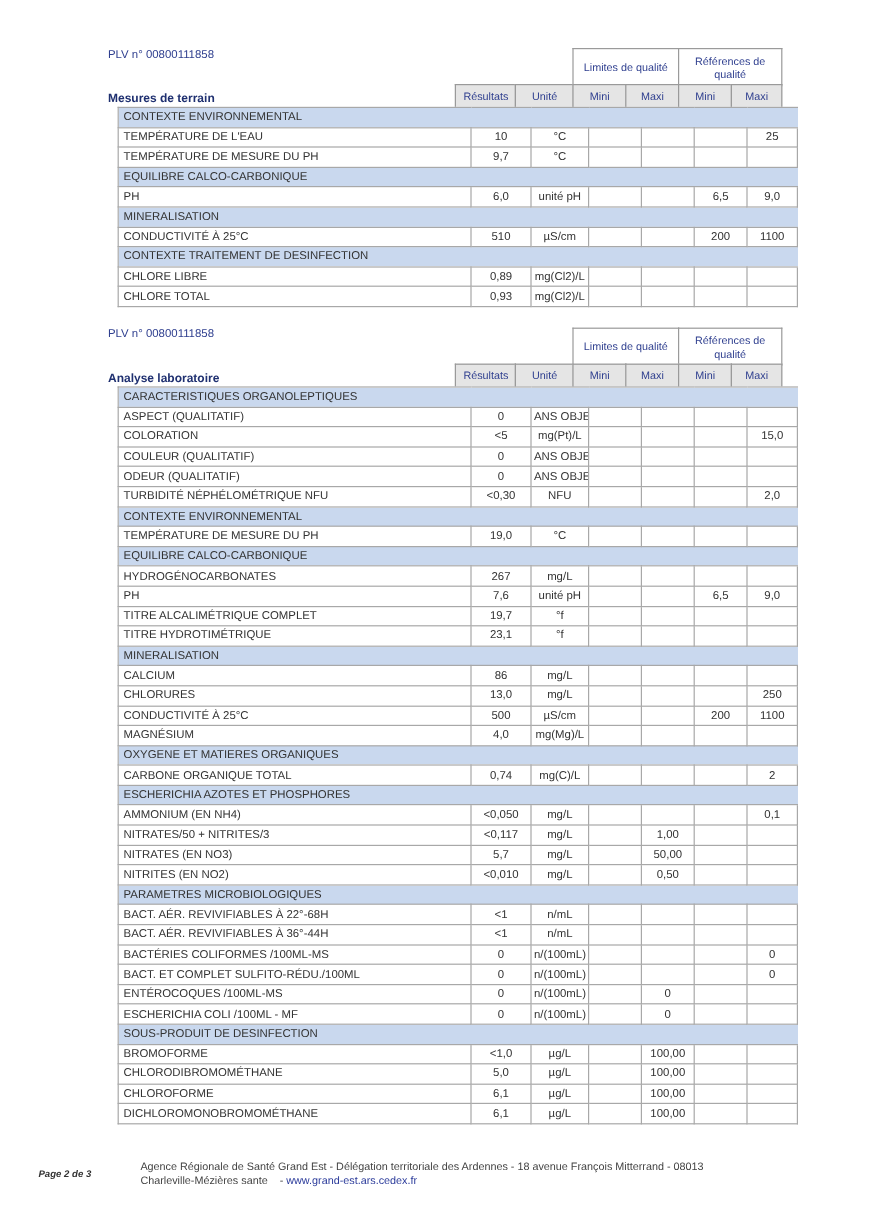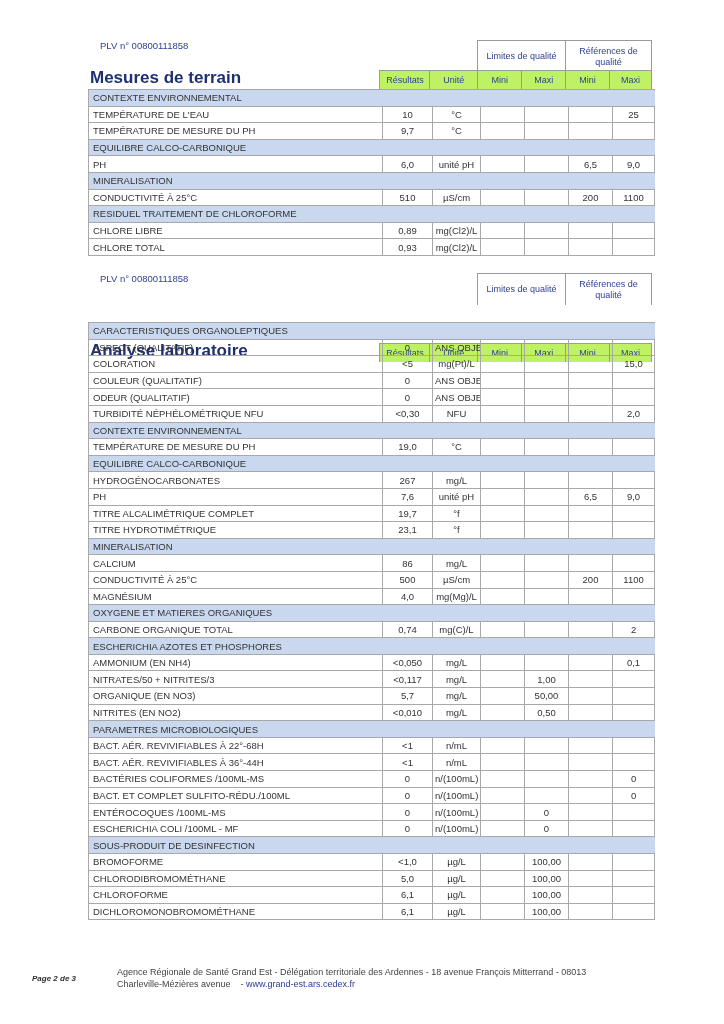--- a/index.html
+++ b/index.html
@@ -1,23 +1,23 @@
 <!DOCTYPE html>
 <html><head>
 <meta charset="utf-8">
 <style>
   html, body { margin: 0; padding: 0; background: #ffffff; }
   body { width: 724px; height: 1024px; position: relative; font-family: "Liberation Sans", sans-serif; color: #2a2a2a; overflow: hidden; }
   .section { position: absolute; left: 86px; width: 566px; }
-  .plv { position: absolute; left: 14px; top: 0; font-size: 9.5px; color: #2f3f8f; }
+  .plv { position: absolute; left: 4px; top: 0; font-size: 9.5px; color: #2f3f8f; }
   .hdr-group { position: absolute; top: 0; height: 32px; border: 1px solid #9a9a9a; border-bottom: none; box-sizing: border-box; display: flex; align-items: center; justify-content: center; text-align: center; font-size: 9px; color: #2f3f8f; line-height: 11px; background: #fff; }
   .hdr-row { position: absolute; left: 0; width: 566px; height: 19px; display: flex; }
-  .hdr-title { width: 294px; font-size: 17px; font-weight: bold; color: #1f3070; display: flex; align-items: flex-end; padding-left: 4px; box-sizing: border-box; padding-bottom: 1px; }
-  .hdr-cell { border: 1px solid #9a9a9a; border-bottom: none; box-sizing: border-box; margin-left: -1px; display: flex; align-items: center; justify-content: center; font-size: 9px; color: #2f3f8f; background: #bef264; }
-  table { position: absolute; left: 2px; border-collapse: collapse; width: 566px; table-layout: fixed; font-size: 9.5px; }
+  .hdr-title { width: 294px; font-size: 10px; font-weight: bold; color: #1f3070; display: flex; align-items: flex-end; padding-left: 4px; box-sizing: border-box; padding-bottom: 1px; }
+  .hdr-cell { border: 1px solid #9a9a9a; border-bottom: none; box-sizing: border-box; margin-left: -1px; display: flex; align-items: center; justify-content: center; font-size: 9px; color: #2f3f8f; background: #e5e5e5; }
+  table { position: absolute; left: 12px; border-collapse: collapse; width: 566px; table-layout: fixed; font-size: 9.5px; }
   td { border: 1px solid #a8a8a8; height: 15.6px; padding: 0 4px; white-space: nowrap; overflow: hidden; color: #333; }
   td.num { text-align: center; padding: 0 2px; }
   tr.cat td { background: #c9d8ee; color: #333; border-left: 1px solid #a8a8a8; border-right: none; }
   .footer-page { position: absolute; left: 32px; top: 974px; font-size: 8px; font-weight: bold; color: #333; font-style: italic; }
   .footer-text { position: absolute; left: 117px; top: 966px; font-size: 9px; color: #444; line-height: 12px; }
   .footer-link { color: #2a3a9a; }
 </style>
 </head>
 <body>
 
@@ -84,21 +84,21 @@
         <tr>
           <td>CONDUCTIVITÉ À 25°C</td>
           <td class="num">510</td>
           <td class="num">µS/cm</td>
           <td class="num"></td>
           <td class="num"></td>
           <td class="num">200</td>
           <td class="num">1100</td>
         </tr>
         <tr class="cat">
-          <td colspan="7">RESIDUEL TRAITEMENT DE CHLOROFORME</td>
+          <td colspan="7">CONTEXTE TRAITEMENT DE DESINFECTION</td>
         </tr>
         <tr>
           <td>CHLORE LIBRE</td>
           <td class="num">0,89</td>
           <td class="num">mg(Cl2)/L</td>
           <td class="num"></td>
           <td class="num"></td>
           <td class="num"></td>
           <td class="num"></td>
         </tr>
@@ -112,21 +112,21 @@
           <td class="num"></td>
         </tr>
       </tbody>
   </table>
 </div>
 
 <div class="section" style="top:273px; height:685px;">
   <div class="plv">PLV n° 00800111858</div>
   <div class="hdr-group" style="left:391px; width:89px;">Limites de qualité</div>
   <div class="hdr-group" style="left:479px; width:87px; padding:0 4px;">Références de qualité</div>
-  <div class="hdr-row" style="top:30px;margin-top:40px;">
+  <div class="hdr-row" style="top:30px;">
     <div class="hdr-title">Analyse laboratoire</div>
     <div class="hdr-cell" style="width:51px; margin-left:0;">Résultats</div>
     <div class="hdr-cell" style="width:49px;">Unité</div>
     <div class="hdr-cell" style="width:45px;">Mini</div>
     <div class="hdr-cell" style="width:45px;">Maxi</div>
     <div class="hdr-cell" style="width:45px;">Mini</div>
     <div class="hdr-cell" style="width:43px;">Maxi</div>
   </div>
   <table style="top:49px;" id="labo-table">
     <colgroup>
@@ -244,20 +244,29 @@
         <tr>
           <td>CALCIUM</td>
           <td class="num">86</td>
           <td class="num">mg/L</td>
           <td class="num"></td>
           <td class="num"></td>
           <td class="num"></td>
           <td class="num"></td>
         </tr>
         <tr>
+          <td>CHLORURES</td>
+          <td class="num">13,0</td>
+          <td class="num">mg/L</td>
+          <td class="num"></td>
+          <td class="num"></td>
+          <td class="num"></td>
+          <td class="num">250</td>
+        </tr>
+        <tr>
           <td>CONDUCTIVITÉ À 25°C</td>
           <td class="num">500</td>
           <td class="num">µS/cm</td>
           <td class="num"></td>
           <td class="num"></td>
           <td class="num">200</td>
           <td class="num">1100</td>
         </tr>
         <tr>
           <td>MAGNÉSIUM</td>
@@ -295,21 +304,21 @@
         <tr>
           <td>NITRATES/50 + NITRITES/3</td>
           <td class="num">&lt;0,117</td>
           <td class="num">mg/L</td>
           <td class="num"></td>
           <td class="num">1,00</td>
           <td class="num"></td>
           <td class="num"></td>
         </tr>
         <tr>
-          <td>ORGANIQUE (EN NO3)</td>
+          <td>NITRATES (EN NO3)</td>
           <td class="num">5,7</td>
           <td class="num">mg/L</td>
           <td class="num"></td>
           <td class="num">50,00</td>
           <td class="num"></td>
           <td class="num"></td>
         </tr>
         <tr>
           <td>NITRITES (EN NO2)</td>
           <td class="num">&lt;0,010</td>
@@ -415,14 +424,14 @@
           <td class="num"></td>
           <td class="num"></td>
         </tr>
       </tbody>
   </table>
 </div>
 
 <div class="footer-page">Page 2 de 3</div>
 <div class="footer-text">
   <div>Agence Régionale de Santé Grand Est  - Délégation territoriale des Ardennes  - 18 avenue François Mitterrand  -  08013</div>
-  <div><span style="white-space:pre;">Charleville-Mézières avenue    - </span><span class="footer-link">www.grand-est.ars.cedex.fr</span></div>
+  <div><span style="white-space:pre;">Charleville-Mézières sante    - </span><span class="footer-link">www.grand-est.ars.cedex.fr</span></div>
 </div>
 
 </body></html>

